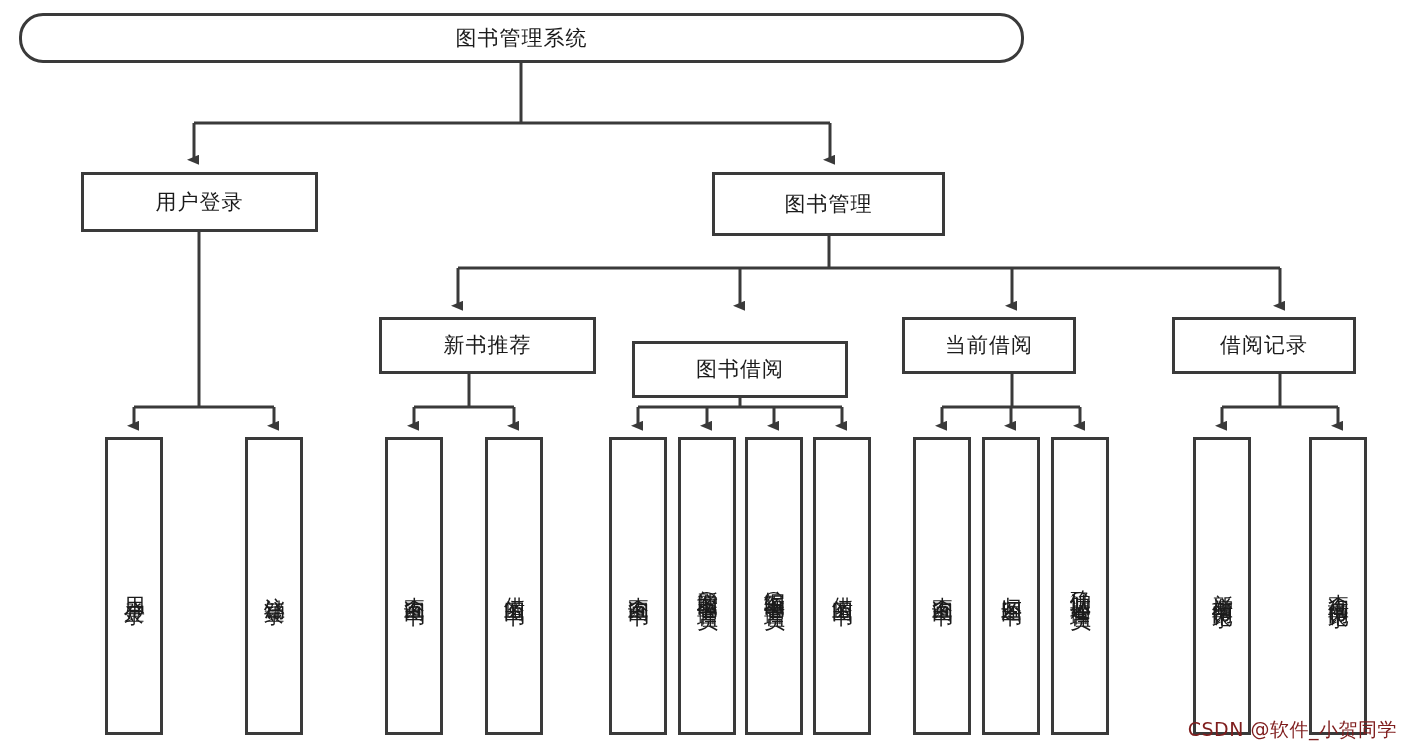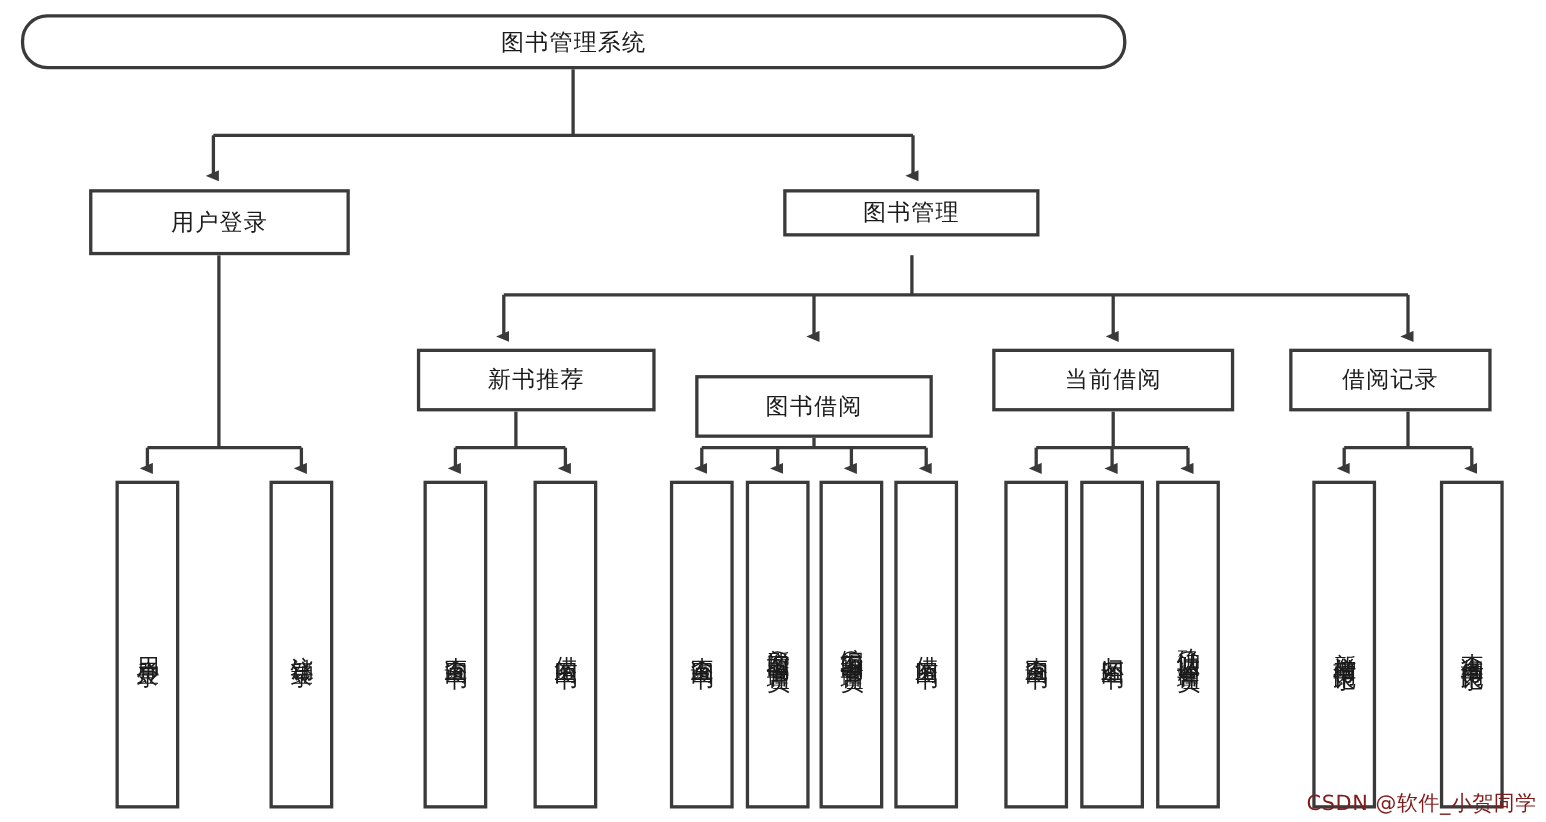--- a/index.html
+++ b/index.html
@@ -124,33 +124,33 @@
   </svg>
 
   <div class="node" style="left:19px; top:13px; width:1005px; height:50px;border-radius:24px;">
     <span class="node-label">图书管理系统</span>
   </div>
 
   <div class="node" style="left:81px; top:172px; width:237px; height:60px;">
     <span class="node-label">用户登录</span>
   </div>
 
-  <div class="node" style="left:712px; top:172px; width:233px; height:43px;">
+  <div class="node" style="left:712px; top:172px; width:233px; height:64px;">
     <span class="node-label">图书管理</span>
   </div>
 
   <div class="node" style="left:379px; top:317px; width:217px; height:57px;align-items:center;">
     <span class="node-label">新书推荐</span>
   </div>
 
   <div class="node" style="left:632px; top:317px; width:216px; height:57px;margin-top:24px;">
     <span class="node-label">图书借阅</span>
   </div>
 
-  <div class="node" style="left:902px; top:317px; width:220px; height:57px;">
+  <div class="node" style="left:902px; top:317px; width:174px; height:57px;">
     <span class="node-label">当前借阅</span>
   </div>
 
   <div class="node" style="left:1172px; top:317px; width:184px; height:57px;">
     <span class="node-label">借阅记录</span>
   </div>
 
   <div class="node vertical" style="left:105px; top:437px; width:58px; height:298px;">
     <span class="node-label">用户登录</span>
   </div>

